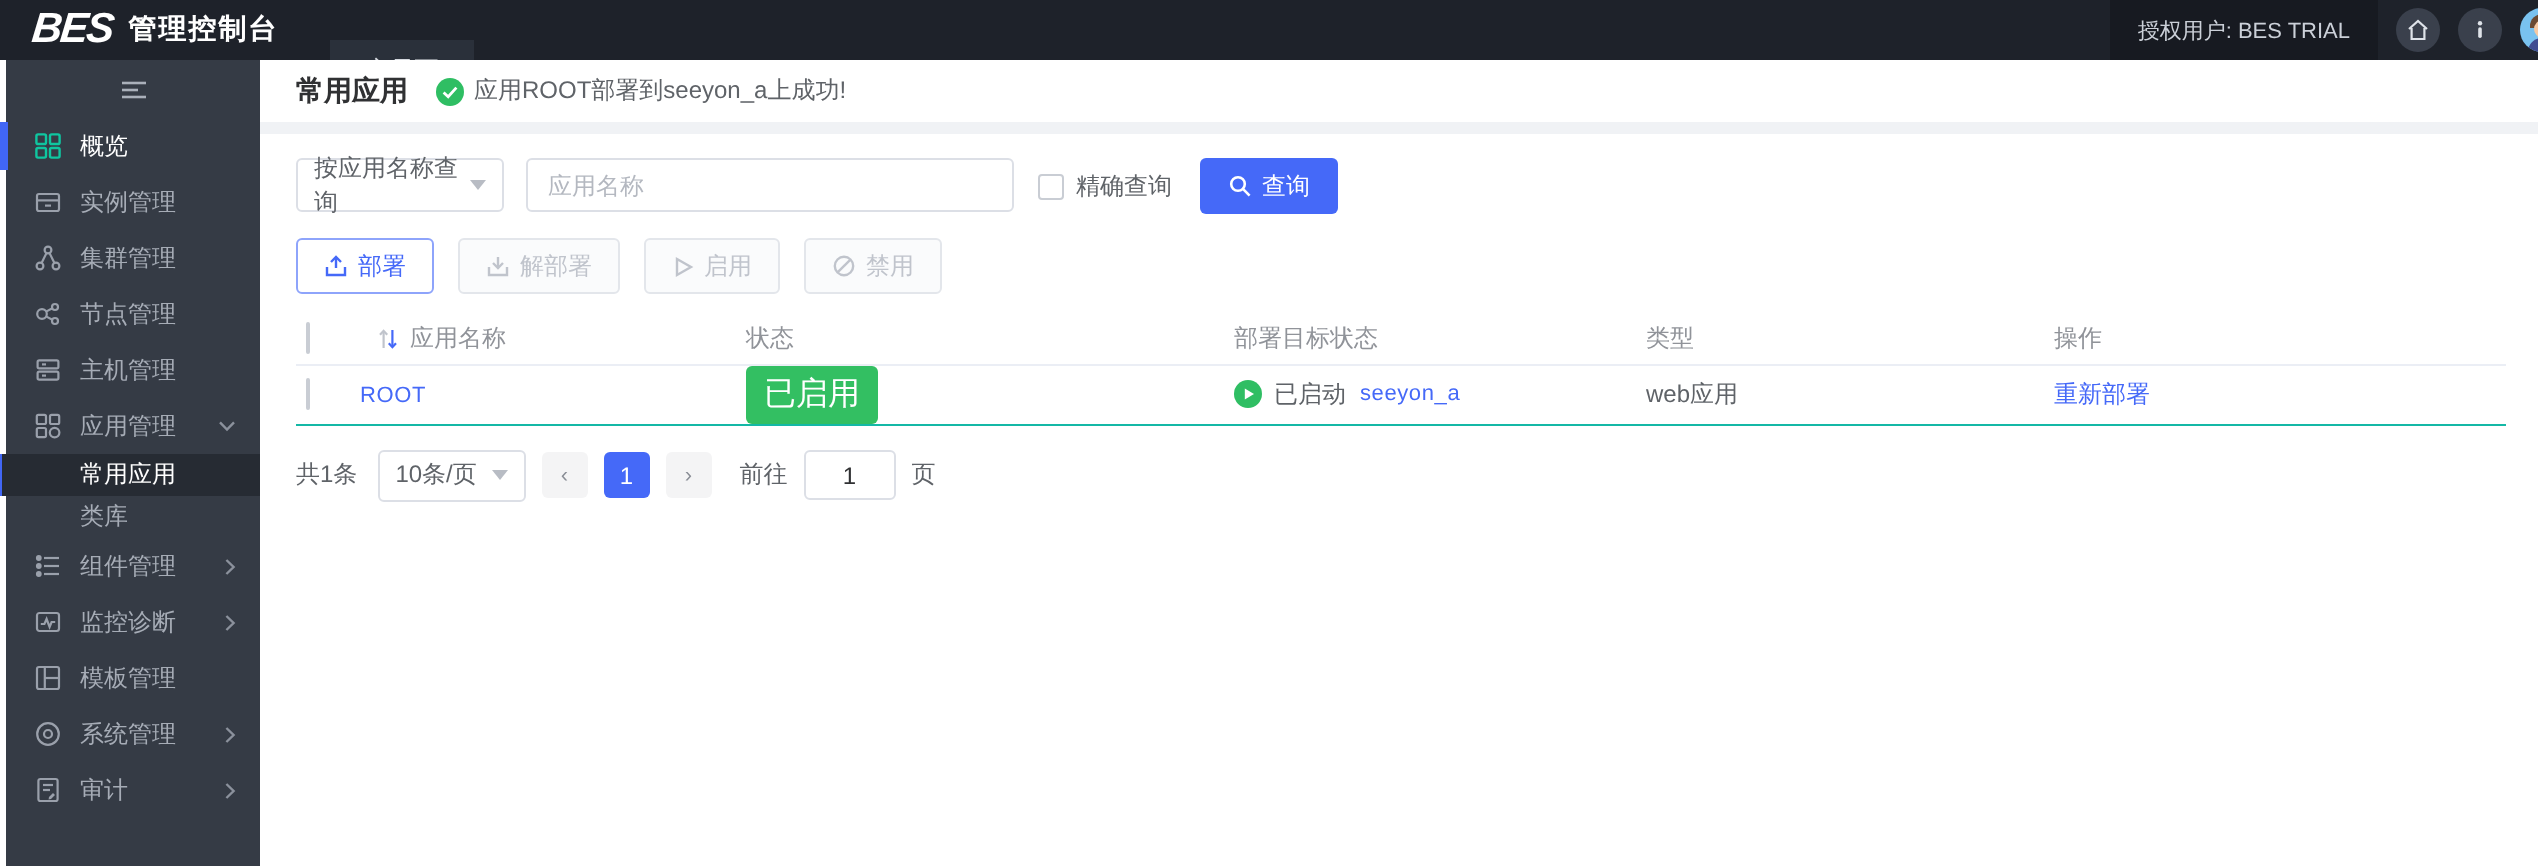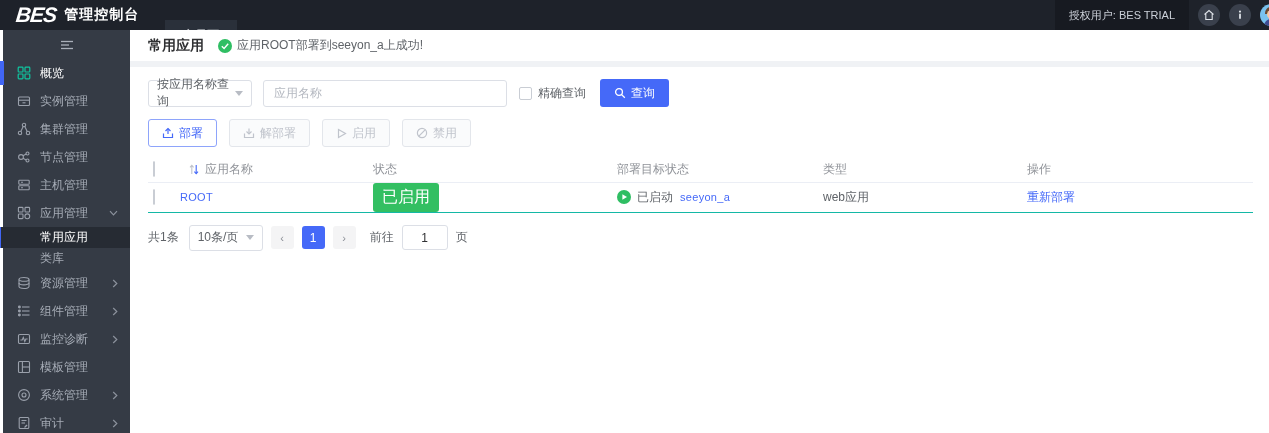--- a/index.html
+++ b/index.html
@@ -48,21 +48,21 @@
   
   .main { flex:1; display:flex; flex-direction:column; background:#fff; min-width:0; }
   .page-header { height:31px; display:flex; align-items:center; padding-left:18px; }
   .page-title { font-size:14px; font-weight:bold; color:#303133; }
   .msg { display:flex; align-items:center; margin-left:14px; font-size:12px; color:#5f6368; }
   .msg svg { margin-right:5px; }
   .hdr-divider { height:6px; background:#f0f2f5; flex:0 0 6px; }
   .content { padding:12px 18px 0 18px; }
 
   
-  .search-row { display:flex; align-items:center; margin-bottom:12px; }
+  .search-row { display:flex; margin-bottom:12px; }
   .sel { height:27px; border:1px solid #dcdfe6; border-radius:3px; background:#fff; display:flex;
     align-items:center; font-size:12px; color:#5f6368; cursor:pointer; }
   .sel-field { width:104px; padding:0 8px; justify-content:space-between; }
   .caret { width:0; height:0; border-left:4.5px solid transparent; border-right:4.5px solid transparent;
     border-top:5px solid #b8bcc4; }
   .search-input { width:244px; height:27px; border:1px solid #dcdfe6; border-radius:3px; margin-left:11px;
     padding:0 10px; font-size:12px; color:#303133; outline:none; font-family:inherit; }
   .search-input::placeholder { color:#b4b8c0; }
   .exact-wrap { display:flex; align-items:center; margin-left:12px; font-size:12px; color:#5f6368; cursor:pointer; }
   .checkbox { width:13px; height:13px; border:1px solid #c9cdd4; border-radius:2px; background:#fff; margin-right:6px; flex:0 0 13px; }
@@ -223,35 +223,20 @@
         </span>
       </div>
 
       <div class="submenu-item active">
         <span>常用应用</span>
       </div>
       <div class="submenu-item">
         <span>类库</span>
       </div>
 
-      <div class="menu-item">
-        <span class="mi-icon">
-          <svg width="14" height="14" viewBox="0 0 14 14" fill="none" stroke="#9aa0ab" stroke-width="1.1">
-            <ellipse cx="7" cy="3.4" rx="5" ry="1.9"></ellipse>
-              <path d="M2 3.4 V7 c0 1.05 2.24 1.9 5 1.9 s5-.85 5-1.9 V3.4"></path>
-            <path d="M2 7 v3.6 c0 1.05 2.24 1.9 5 1.9 s5-.85 5-1.9 V7"></path>
-          </svg>
-          </span>
-        <span class="mi-label">资源管理</span>
-        <span class="chev">
-          <svg width="6" height="9" viewBox="0 0 6 9" fill="none" stroke="#8b919c" stroke-width="1.2">
-              <polyline points="1.2,1 4.8,4.5 1.2,8"></polyline>
-            </svg>
-        </span>
-      </div>
 
       <div class="menu-item">
         <span class="mi-icon">
           <svg width="14" height="14" viewBox="0 0 14 14" fill="none" stroke="#9aa0ab" stroke-width="1.1">
             <circle cx="2.4" cy="3" r="0.9" fill="#9aa0ab"></circle>
               <line x1="5" y1="3" x2="12.5" y2="3"></line>
             <circle cx="2.4" cy="7" r="0.9" fill="#9aa0ab"></circle>
               <line x1="5" y1="7" x2="12.5" y2="7"></line>
             <circle cx="2.4" cy="11" r="0.9" fill="#9aa0ab"></circle>
               <line x1="5" y1="11" x2="12.5" y2="11"></line>

